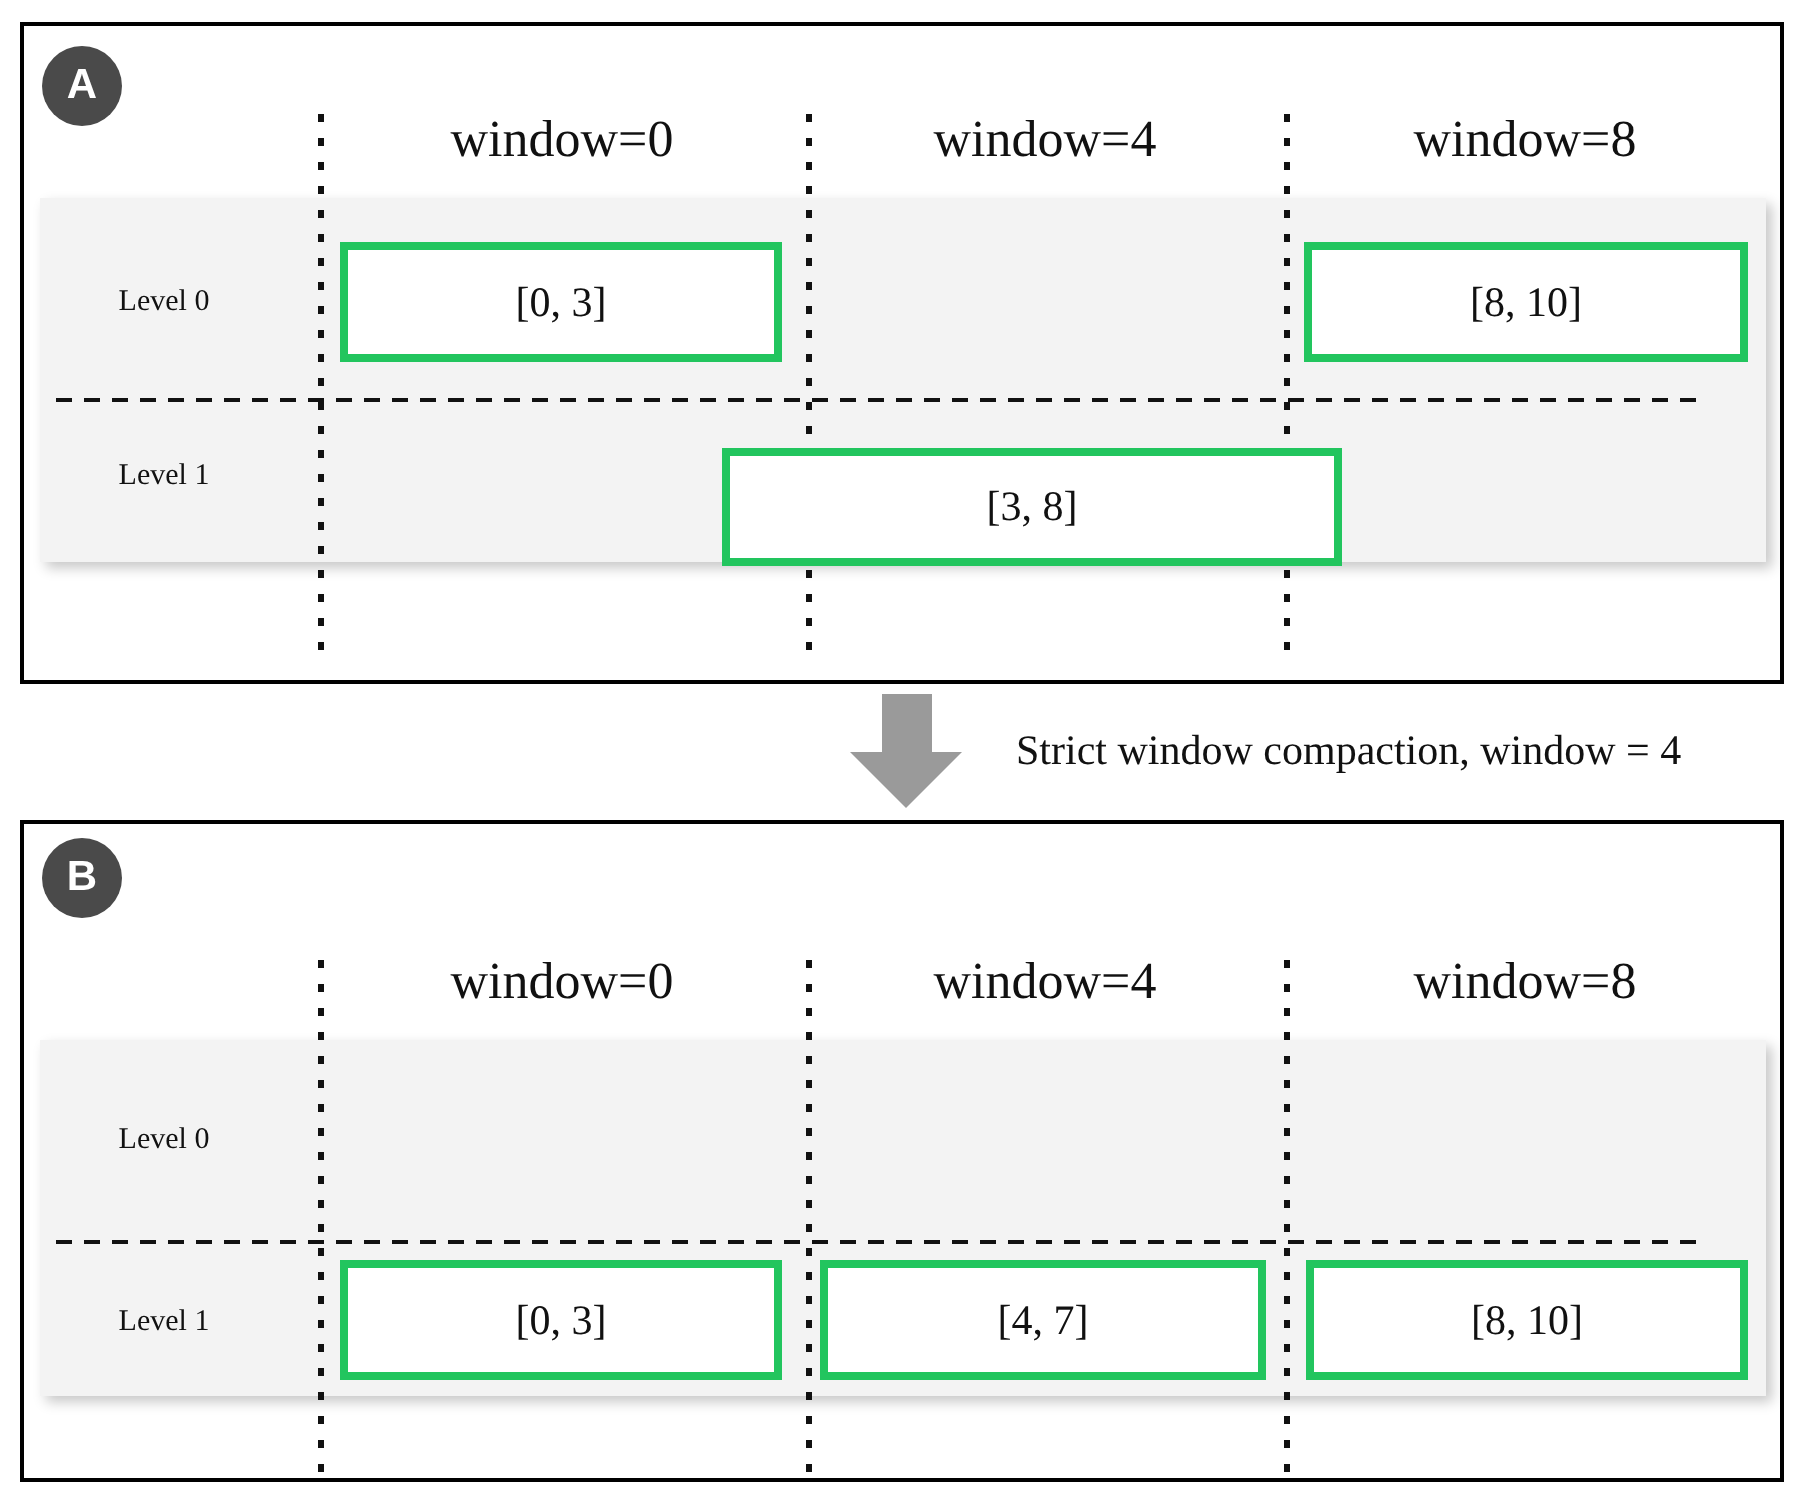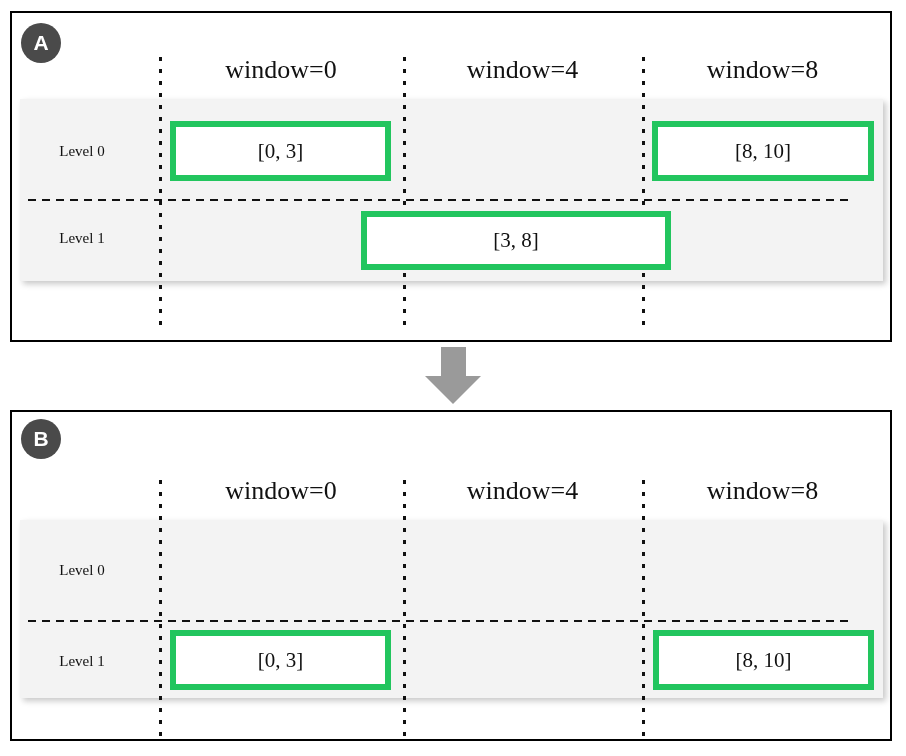--- a/index.html
+++ b/index.html
@@ -52,21 +52,21 @@
   .level-label{
     position:absolute;
     width:104px;height:26px;
     display:flex;align-items:center;justify-content:center;
     font-size:15px;
   }
   .ibox{
     position:absolute;
     box-sizing:border-box;
     background:#fff;
-    border:6px solid #22c55e;
+    border:4px solid #22c55e;
     display:flex;align-items:center;justify-content:center;
     font-size:21px;
   }
   .arrow-shaft{
     position:absolute;
     left:441px;top:347px;
     width:25px;height:29px;
     background:var(--arrow-gray,#9a9a9a);
   }
   .arrow-head{
@@ -104,41 +104,43 @@
     <div class="col-header" style="left:391px;top:44px;width:239px;">window=4</div>
     <div class="col-header" style="left:630px;top:44px;width:241px;">window=8</div>
 
     <div class="hdash" style="left:16px;top:186px;width:822px;"></div>
 
     <div class="level-label" style="left:18px;top:125px;">Level 0</div>
     <div class="level-label" style="left:18px;top:212px;">Level 1</div>
 
     <div class="ibox" style="left:158px;top:108px;width:221px;height:60px;">[0, 3]</div>
     <div class="ibox" style="left:640px;top:108px;width:222px;height:60px;">[8, 10]</div>
-    <div class="ibox" style="left:349px;top:198px;width:310px;height:59px;">[3, 8]</div>
+    <div class="ibox" style="left:349px;top:211px;width:310px;height:59px;">[3, 8]</div>
   </div>
 
   <div class="arrow-shaft"></div>
   <div class="arrow-head"></div>
+  <div class="arrow-label">Strict window compaction, window = 4</div>
 
   <div class="panel" style="left:10px;top:410px;">
     <div class="badge" style="left:9px;top:7px;">B</div>
 
     <div class="band" style="left:8px;top:108px;width:863px;height:178px;"></div>
 
     <div class="vdots" style="left:147px;top:68px;height:256px;"></div>
     <div class="vdots" style="left:391px;top:68px;height:256px;"></div>
     <div class="vdots" style="left:630px;top:68px;height:256px;"></div>
 
     <div class="col-header" style="left:147px;top:66px;width:244px;">window=0</div>
     <div class="col-header" style="left:391px;top:66px;width:239px;">window=4</div>
     <div class="col-header" style="left:630px;top:66px;width:241px;">window=8</div>
 
     <div class="hdash" style="left:16px;top:208px;width:822px;"></div>
 
     <div class="level-label" style="left:18px;top:145px;">Level 0</div>
     <div class="level-label" style="left:18px;top:236px;">Level 1</div>
 
     <div class="ibox" style="left:158px;top:218px;width:221px;height:60px;">[0, 3]</div>
+    <div class="ibox" style="left:398px;top:218px;width:223px;height:60px;">[4, 7]</div>
     <div class="ibox" style="left:641px;top:218px;width:221px;height:60px;">[8, 10]</div>
   </div>
 
 </div>
 
 </body></html>

